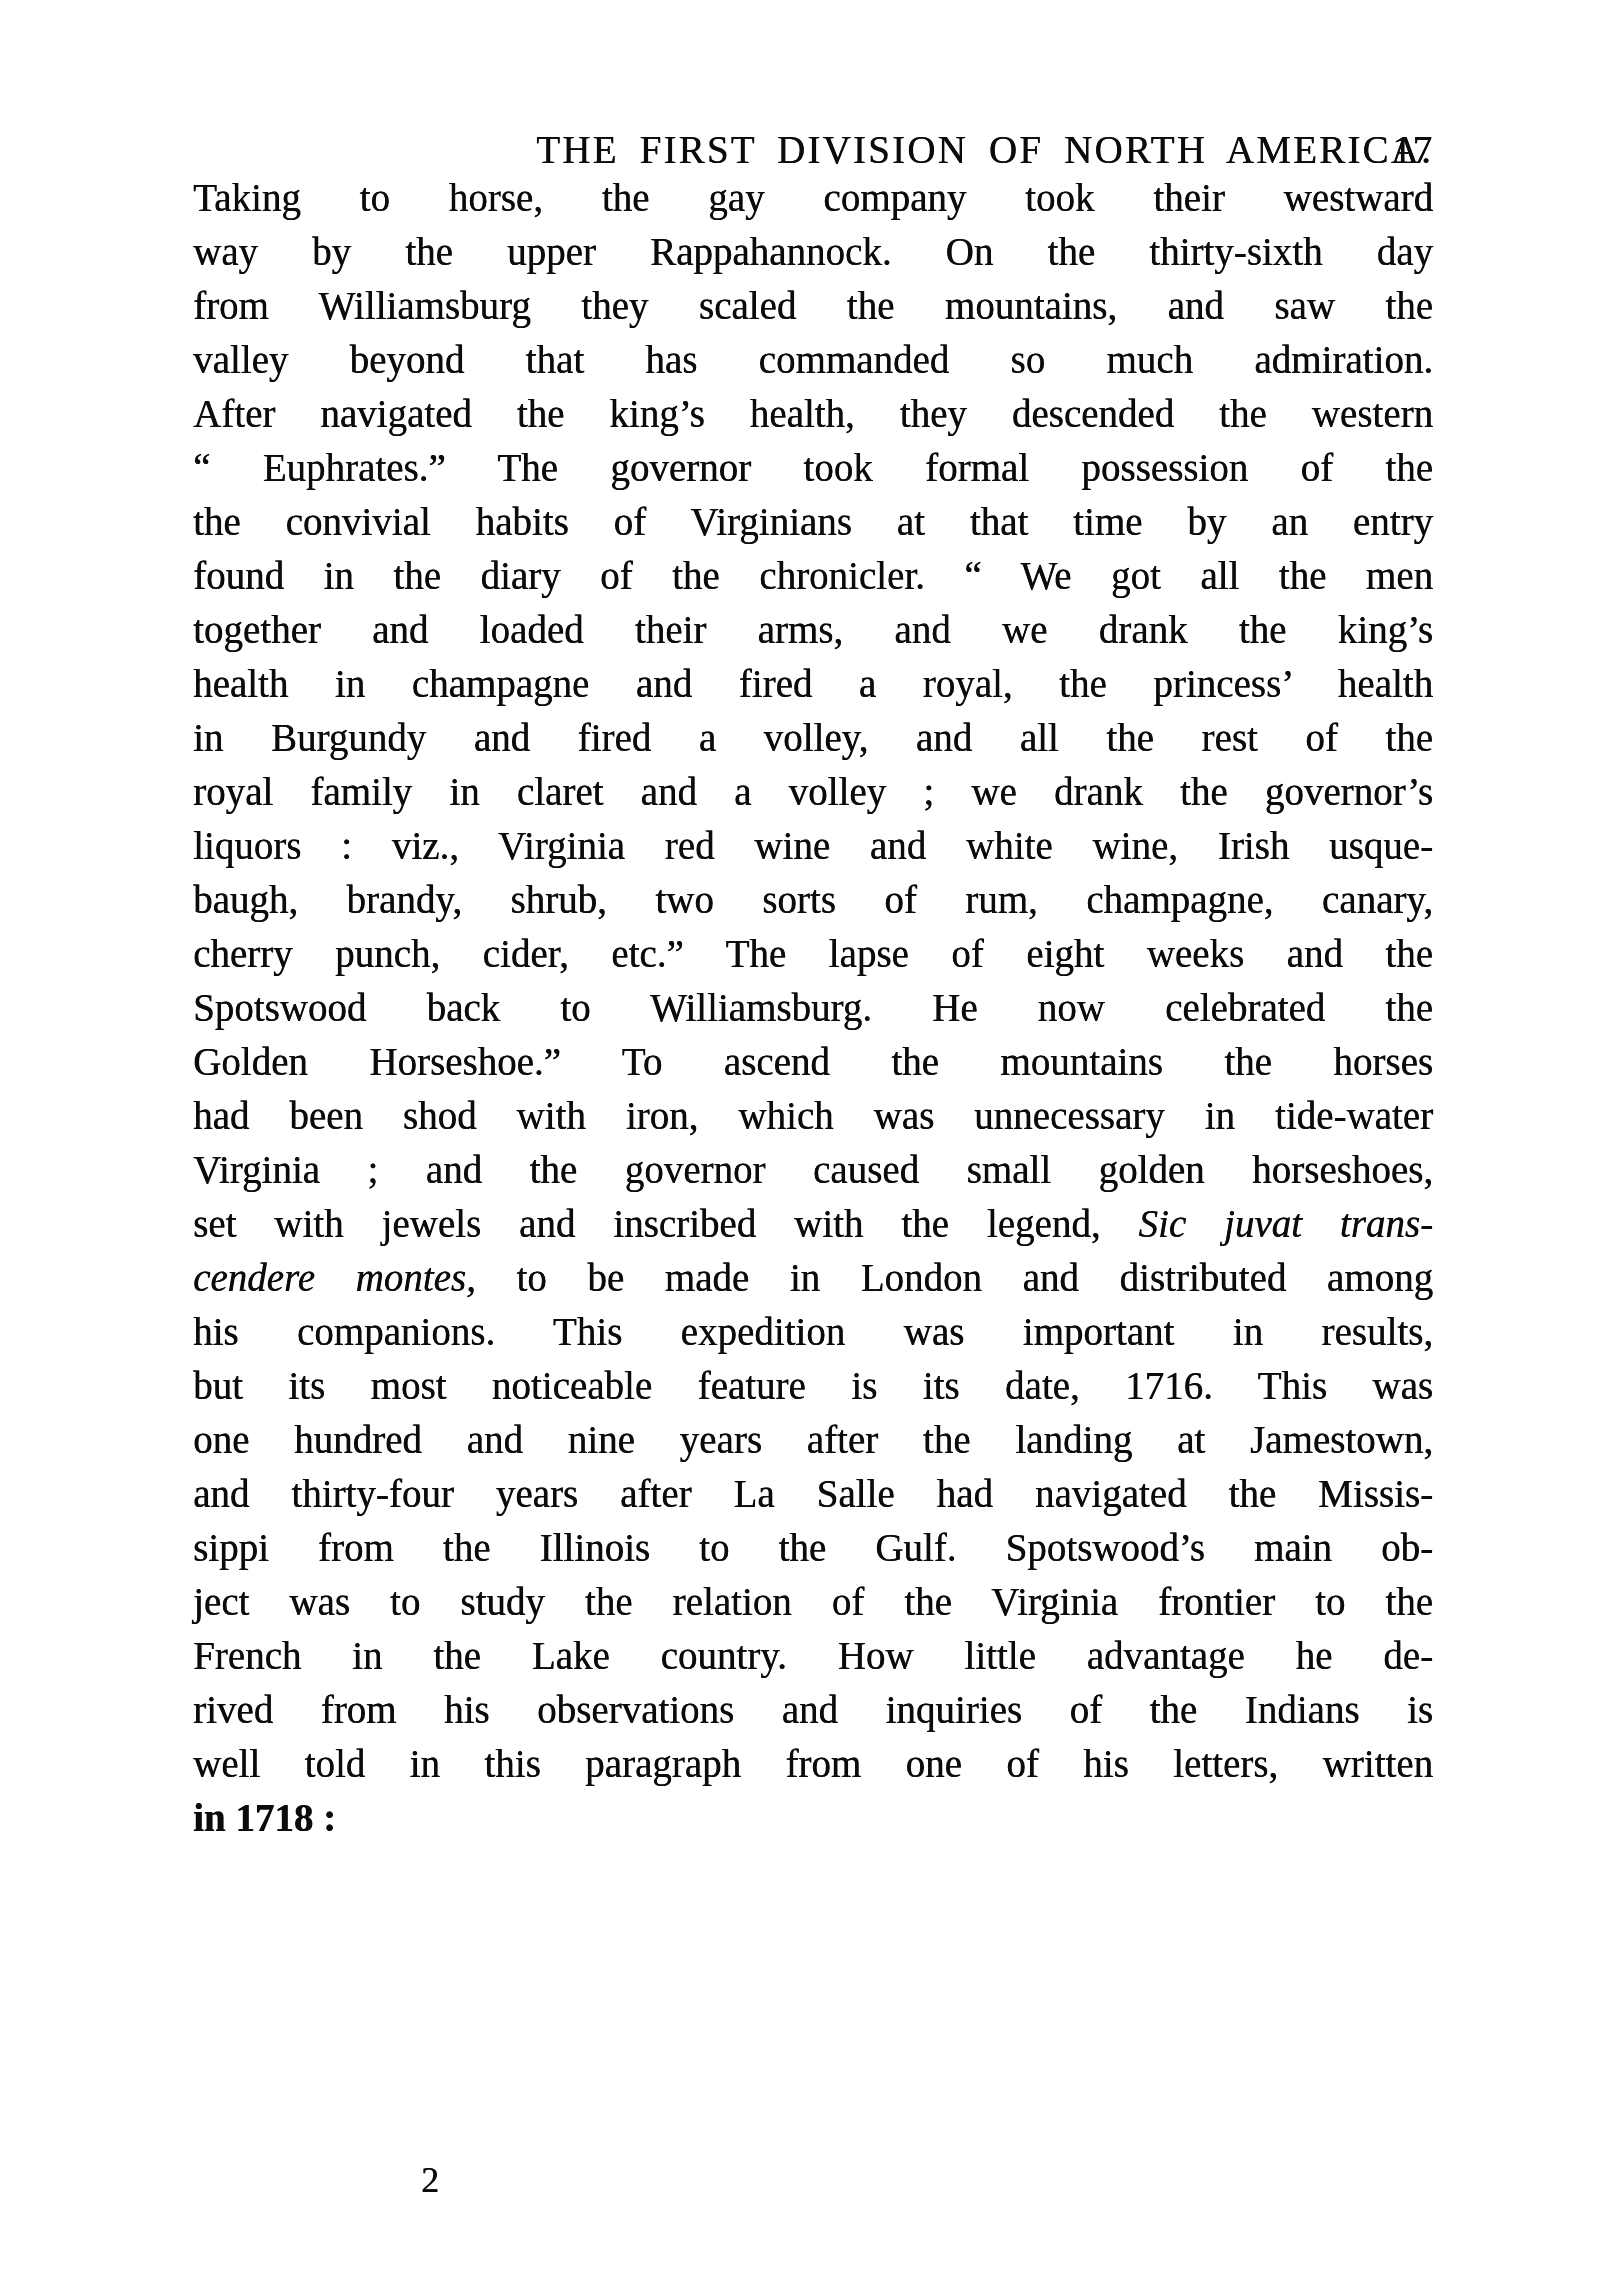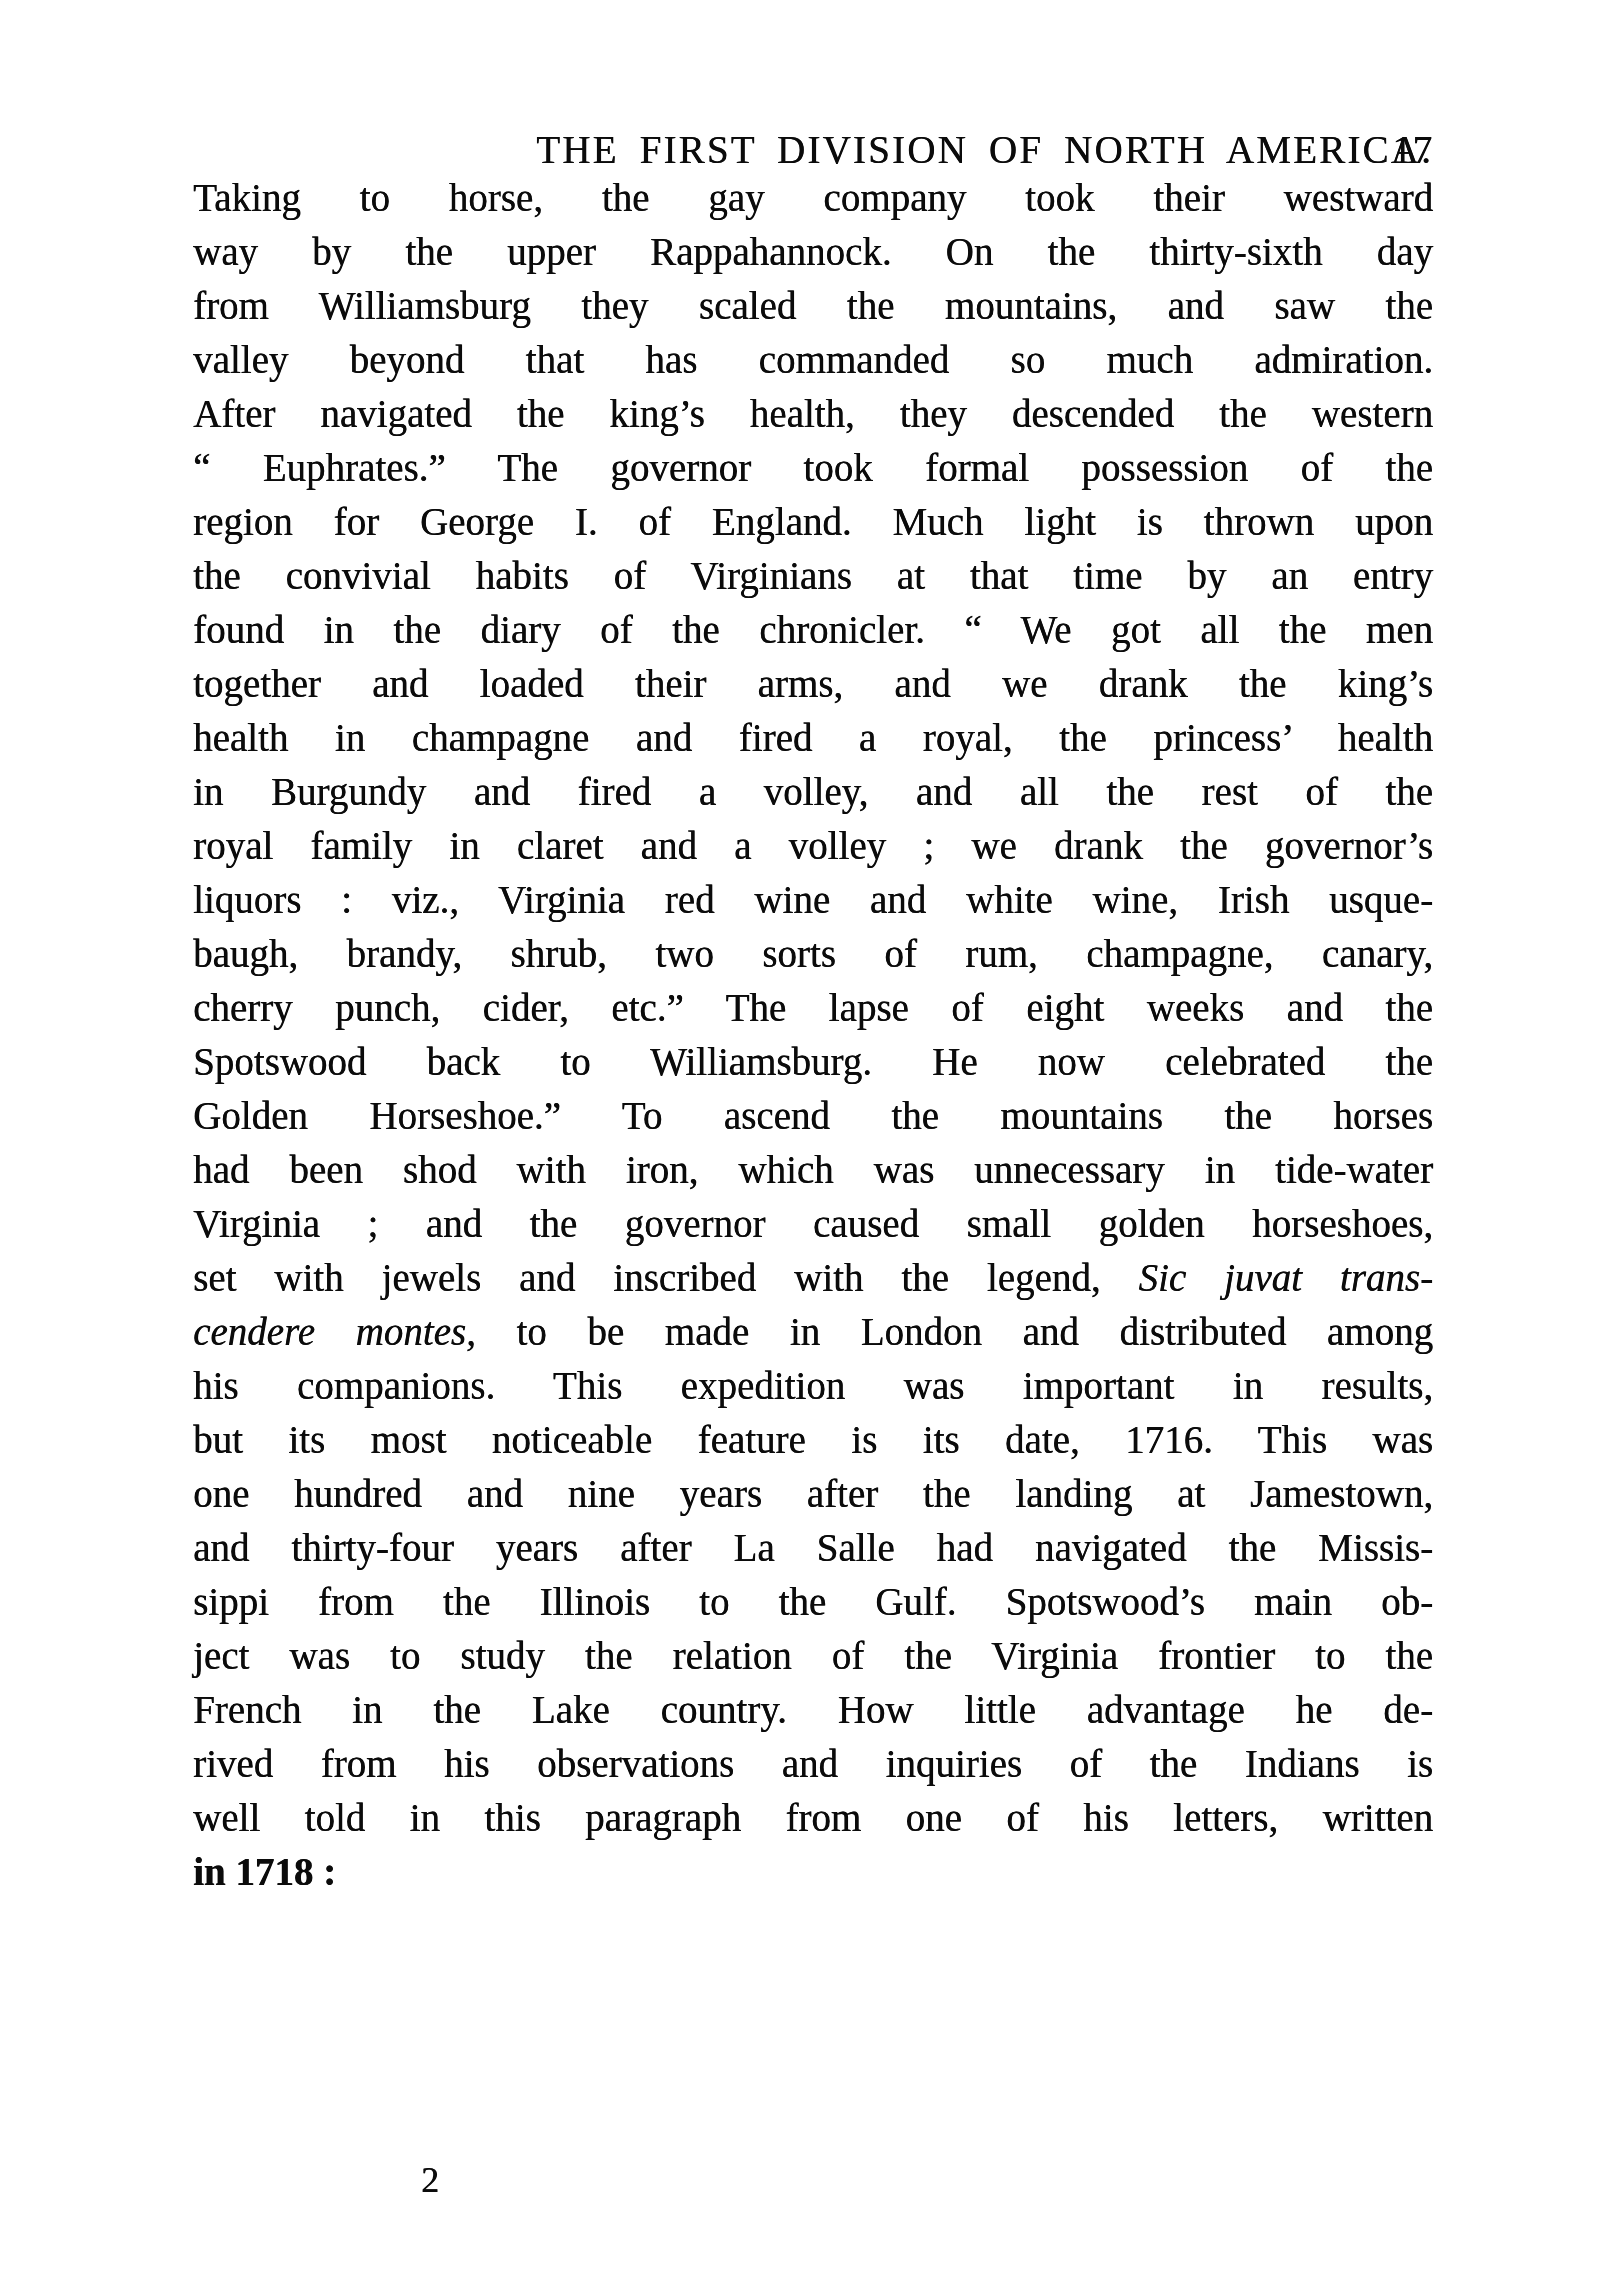--- a/index.html
+++ b/index.html
@@ -75,21 +75,20 @@
     <span>THE FIRST DIVISION OF NORTH AMERICA.</span>
     <span class="page-number">17</span>
   </div>
   <div class="body-text">
       <div class="line"><span>Taking to horse, the gay company took their westward</span></div>
       <div class="line"><span>way by the upper Rappahannock.  On the thirty-sixth day</span></div>
       <div class="line"><span>from Williamsburg they scaled the mountains, and saw the</span></div>
       <div class="line"><span>valley beyond that has commanded so much admiration.</span></div>
       <div class="line"><span>After navigated the king’s health, they descended the western</span></div>
       <div class="line"><span>“ Euphrates.”  The governor took formal possession of the</span></div>
-      <div class="line"><span>region for George I. of England.  Much light is thrown upon</span></div>
       <div class="line"><span>the convivial habits of Virginians at that time by an entry</span></div>
       <div class="line"><span>found in the diary of the chronicler.  “ We got all the men</span></div>
       <div class="line"><span>together and loaded their arms, and we drank the king’s</span></div>
       <div class="line"><span>health in champagne and fired a royal, the princess’ health</span></div>
       <div class="line"><span>in Burgundy and fired a volley, and all the rest of the</span></div>
       <div class="line"><span>royal family in claret and a volley ; we drank the governor’s</span></div>
       <div class="line"><span>liquors : viz., Virginia red wine and white wine, Irish usque-</span></div>
       <div class="line"><span>baugh, brandy, shrub, two sorts of rum, champagne, canary,</span></div>
       <div class="line"><span>cherry punch, cider, etc.”  The lapse of eight weeks and the</span></div>
       <div class="line"><span>Spotswood back to Williamsburg.  He now celebrated the</span></div>

